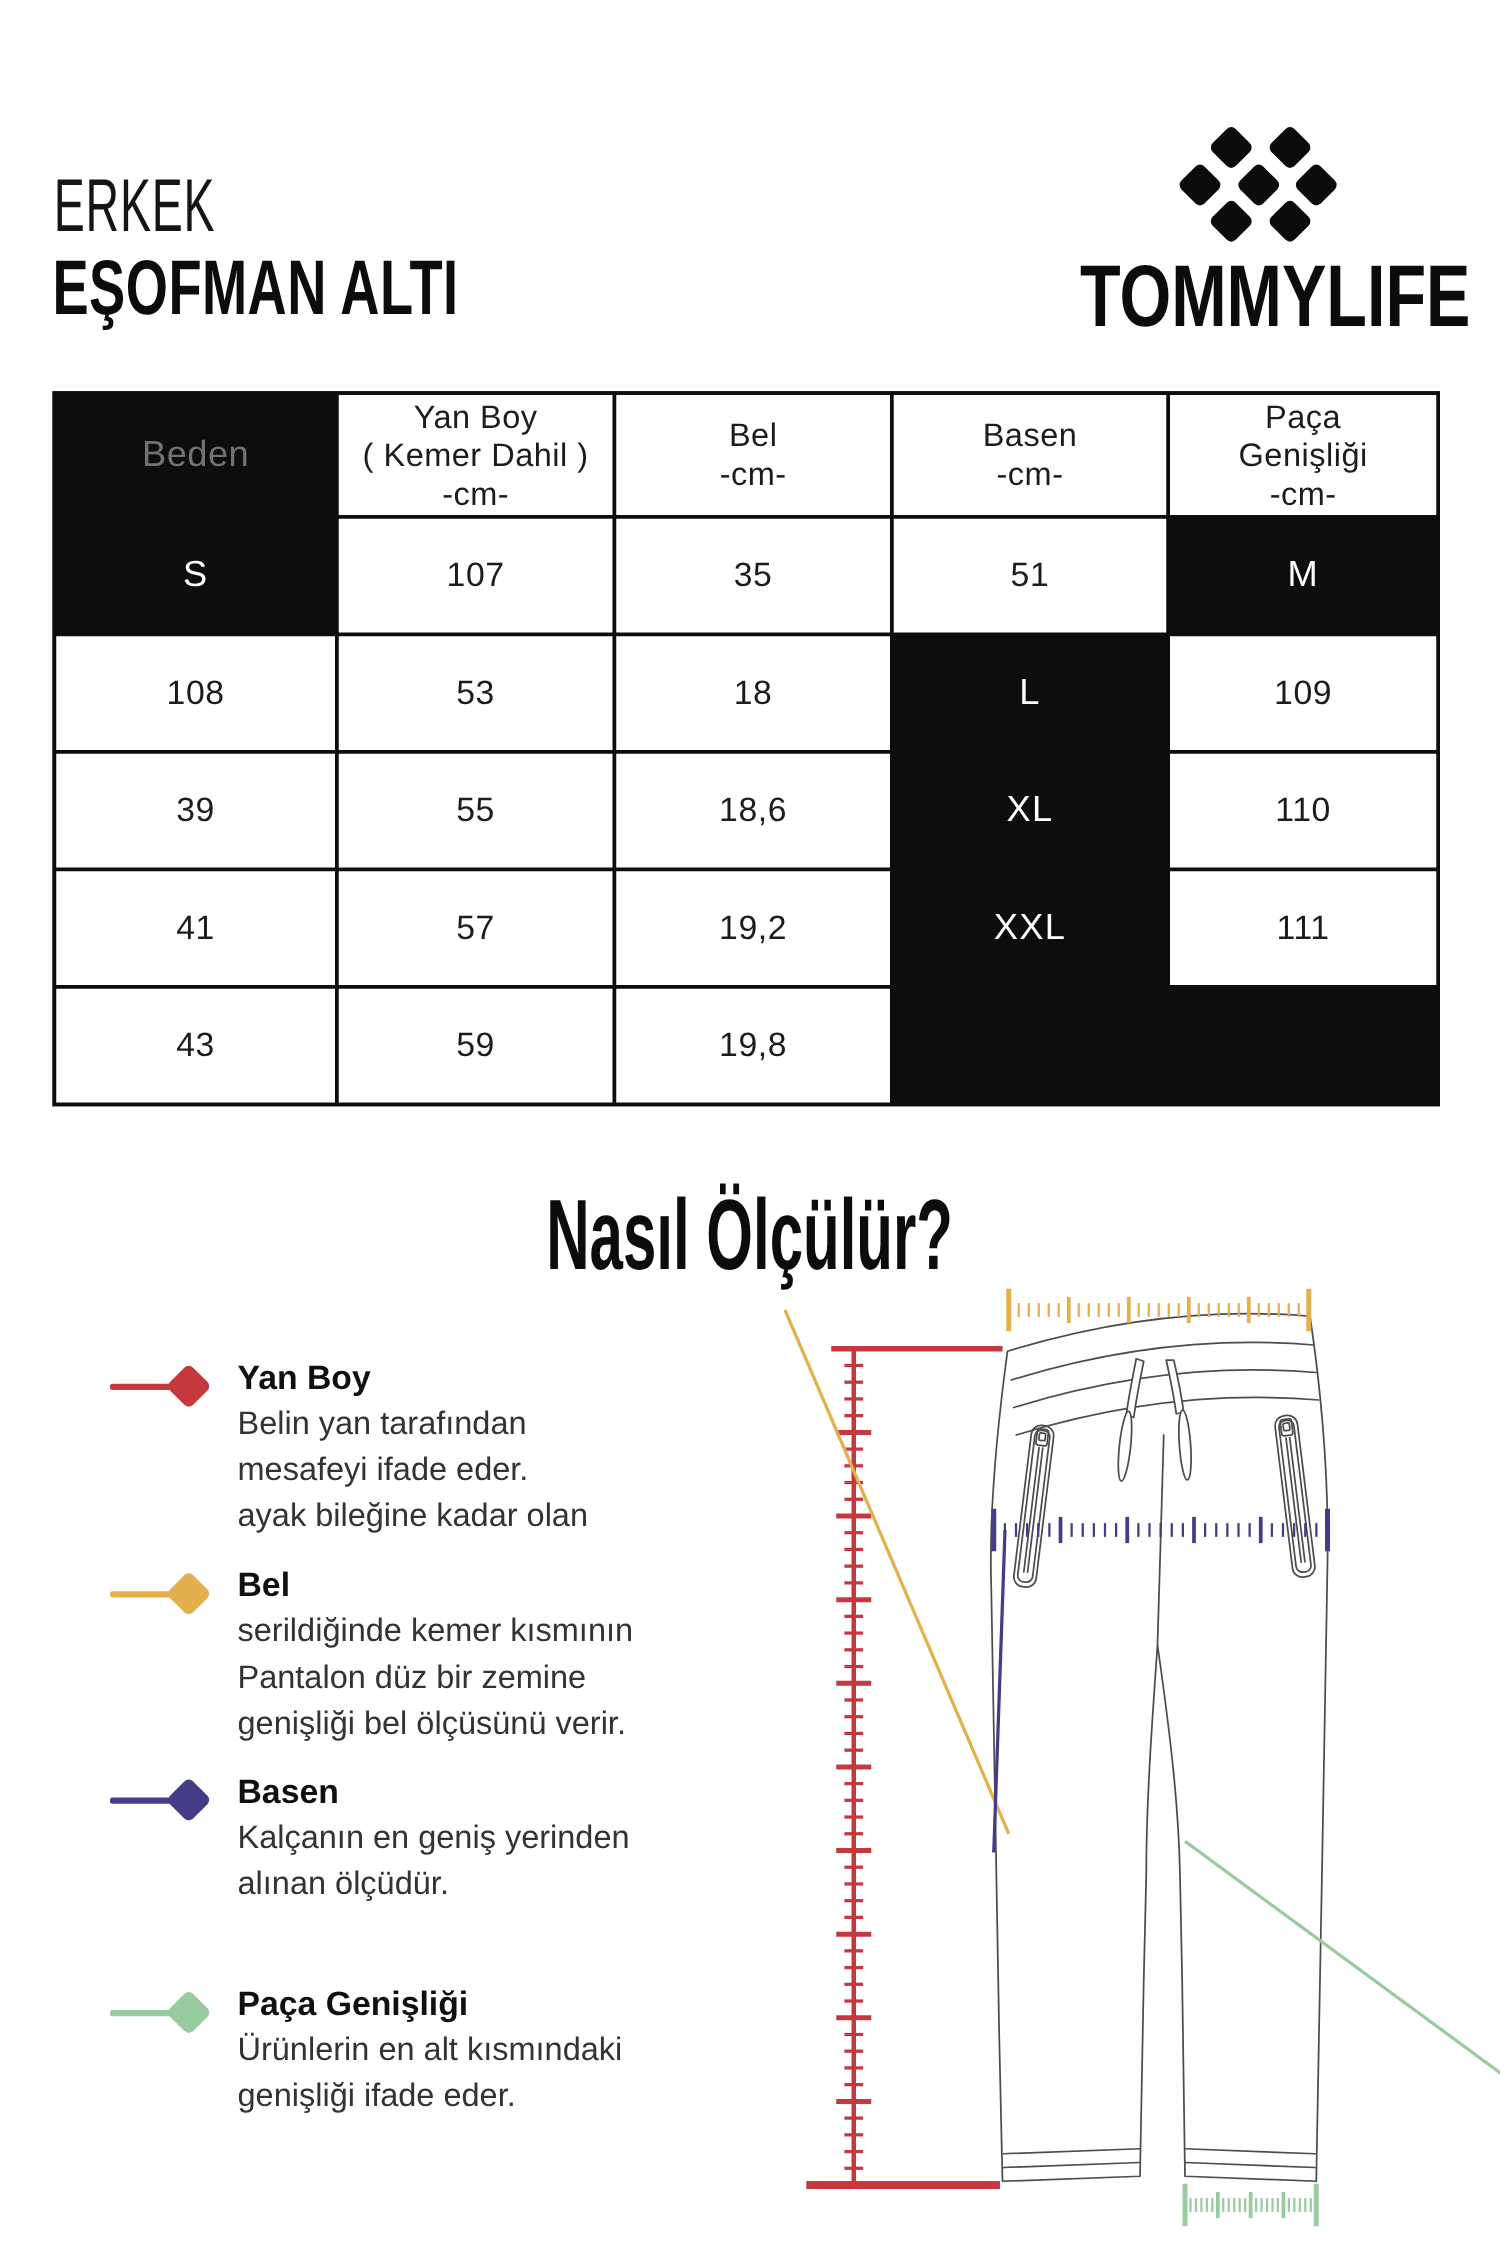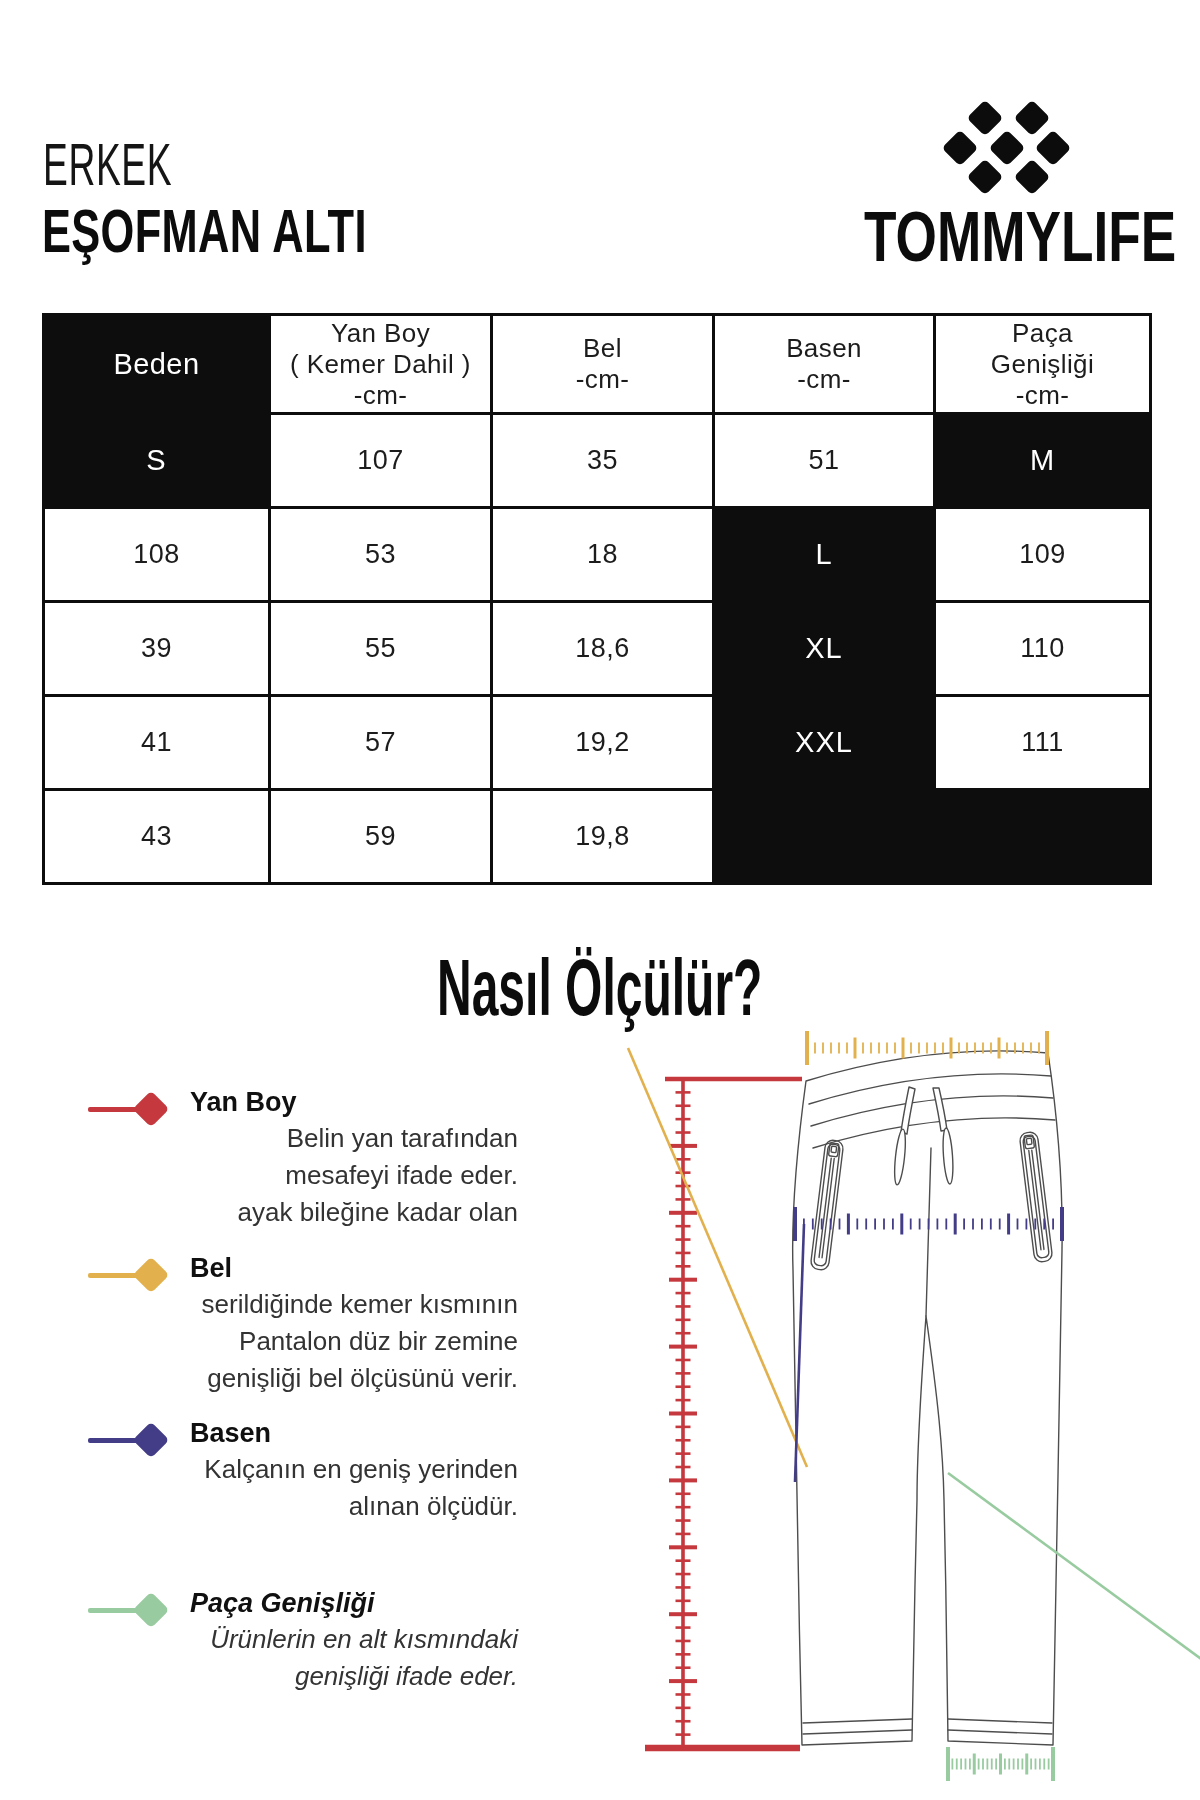--- a/index.html
+++ b/index.html
@@ -24,37 +24,37 @@
   .size-table {
     position:absolute; left:42px; top:313px; width:1110px; height:572px;
     background:#0d0d0d; border:3px solid #0d0d0d; box-sizing:border-box;
     display:grid; grid-template-columns:223px 219px 219px 218px 1fr;
     grid-template-rows:96px repeat(5, 1fr); gap:3px;
   }
   .cell { background:#fff; display:flex; flex-direction:column; align-items:center;
           justify-content:center; color:#1c1c1c; text-align:center; }
   .cell.dark { background:#0d0d0d; color:#ffffff; }
   .hline { font-size:26px; line-height:31px; letter-spacing:.4px; color:#1c1c1c; }
-  .cell.dark .hline { color:#ffffff; font-size:29px; }
+  .cell.dark .hline { color:#737373; font-size:29px; }
   .size-label { font-size:29px; letter-spacing:1px; }
   .val { font-size:27px; letter-spacing:.5px; }
 
   
   .howto-title { position:absolute; left:437px; top:948px; font-size:80px; font-weight:700;
                  line-height:80px; transform:scaleX(.60); color:#0c0c0c; }
 
   
   .legend-item { position:absolute; left:88px; width:430px; }
   .legend-marker { position:absolute; left:0; top:12px; width:78px; height:26px; }
   .legend-line { position:absolute; left:0; top:11px; width:56px; height:5px; border-radius:2px; }
   .legend-diamond { position:absolute; left:50px; top:0; width:26px; height:26px;
                     border-radius:5px; transform:rotate(45deg); }
   .legend-text { margin-left:102px; }
   .legend-title { font-size:27px; font-weight:700; line-height:36px; color:#101010; }
-  .legend-desc { font-size:26px; line-height:37px; color:#333;text-align:right; }
+  .legend-desc { font-size:26px; line-height:37px; color:#333; }
 
   .diagram-svg { position:absolute; left:560px; top:980px; }
 </style>
 </head>
 <body>
 
 <div class="page">
 
   <div class="cat-title cond">ERKEK</div>
   <div class="prod-title cond">EŞOFMAN ALTI</div>
@@ -194,21 +194,21 @@
         <div class="legend-marker">
           <span class="legend-line" style="background: rgb(67, 61, 135);"></span>
           <span class="legend-diamond" style="background: rgb(67, 61, 135);"></span>
         </div>
         <div class="legend-text">
           <div class="legend-title">Basen</div>
           <div class="legend-desc">Kalçanın en geniş yerinden</div>
           <div class="legend-desc">alınan ölçüdür.</div>
         </div>
       </div>
-      <div class="legend-item" style="top: 1585px; font-style: italic;">
+      <div class="legend-item" style="top: 1585px;">
         <div class="legend-marker">
           <span class="legend-line" style="background: rgb(152, 203, 159);"></span>
           <span class="legend-diamond" style="background: rgb(152, 203, 159);"></span>
         </div>
         <div class="legend-text">
           <div class="legend-title">Paça Genişliği</div>
           <div class="legend-desc">Ürünlerin en alt kısmındaki</div>
           <div class="legend-desc">genişliği ifade eder.</div>
         </div>
       </div>

